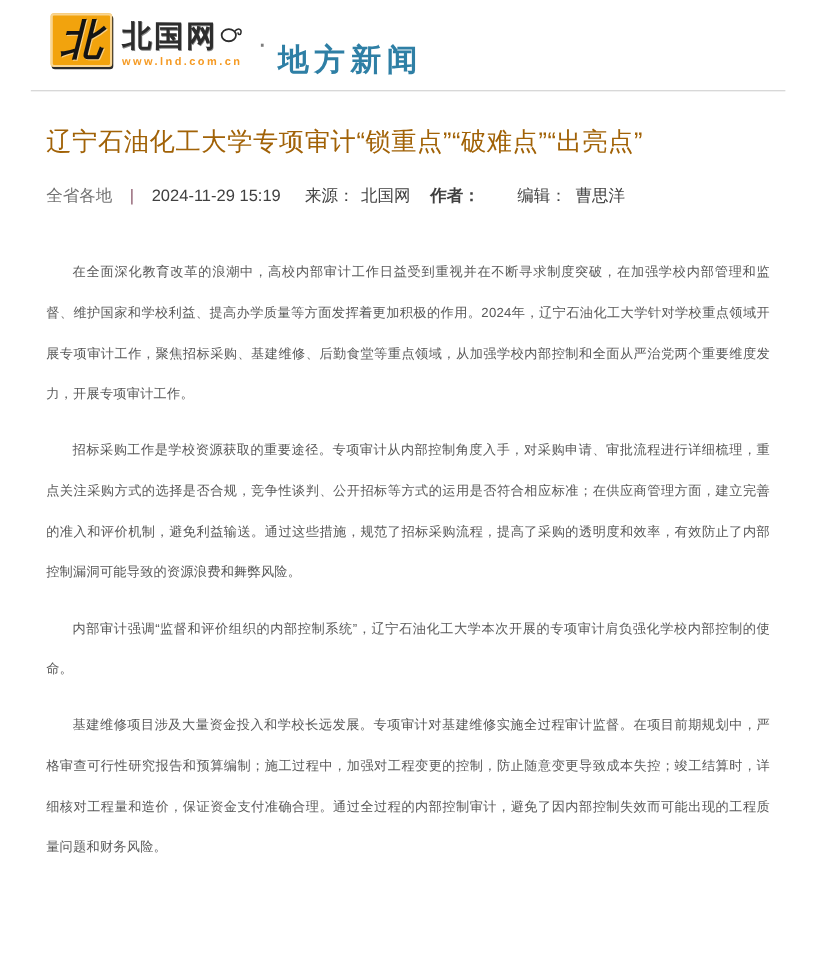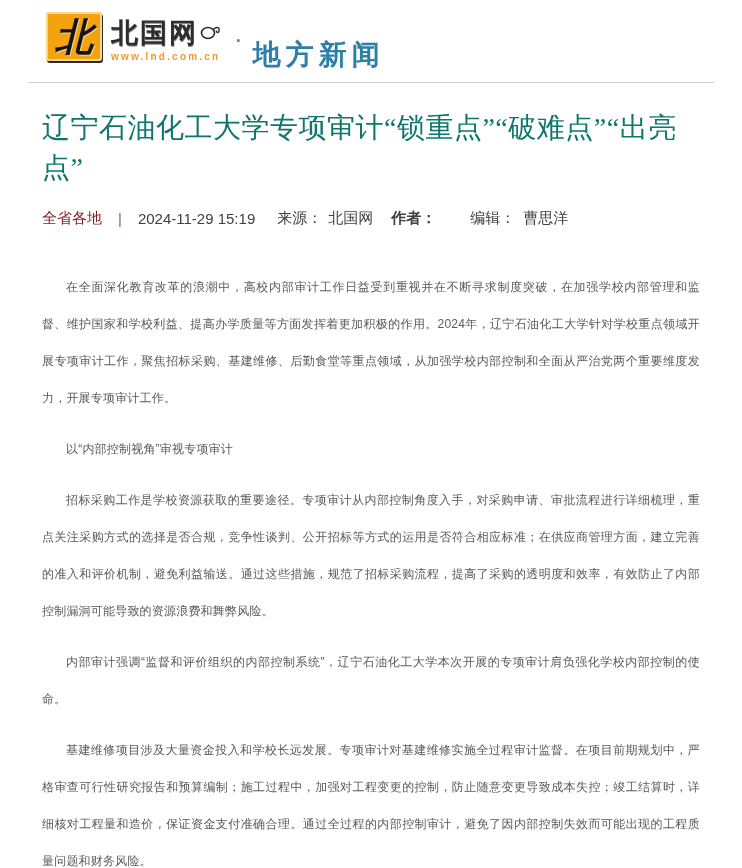--- a/index.html
+++ b/index.html
@@ -67,36 +67,35 @@
   .header-divider {
     border: none;
     border-top: 1px solid #cfcfcf;
     margin: 10px 28px 0 28px;
   }
 
   
   .article { padding: 0 42px; }
   .article-title {
     margin-top: 25px;
-    font-size: 28px;
+    font-size: 23px;
     line-height: 40px;
     font-weight: 500;
-    color: #0f766e;
+    color: #a16207;
     letter-spacing: 0.5px;
-    font-family: Liberation Serif, serif;
   }
   .meta-row {
     margin-top: 21px;
     font-size: 15px;
     color: #404040;
     display: flex;
     align-items: center;
     white-space: nowrap;
   }
-  .meta-category { color: #7f1d1d; cursor: pointer; }
+  .meta-category { color: #737373; cursor: pointer; }
   .meta-separator { color: #8d5c6e; margin: 0 16px; font-size: 15px; }
   .meta-datetime { margin-right: 22px; text-align: right; }
   .meta-source-label { margin-right: 6px; text-align: right; }
   .meta-source-value { margin-right: 18px; }
   .meta-author-label { margin-right: 34px; font-weight: bold; }
   .meta-editor-label { margin-right: 8px; }
 
   .article-body { margin-top: 41px; }
   .article-body p {
     font-size: 12px;
@@ -150,20 +149,19 @@
       <span class="meta-datetime">2024-11-29 15:19</span>
       <span class="meta-source-label">来源：</span>
       <span class="meta-source-value">北国网</span>
       <span class="meta-author-label">作者：</span>
       <span class="meta-editor-label">编辑：</span>
       <span class="meta-editor-value">曹思洋</span>
     </div>
 
     <div class="article-body">
       <p>在全面深化教育改革的浪潮中，高校内部审计工作日益受到重视并在不断寻求制度突破，在加强学校内部管理和监督、维护国家和学校利益、提高办学质量等方面发挥着更加积极的作用。2024年，辽宁石油化工大学针对学校重点领域开展专项审计工作，聚焦招标采购、基建维修、后勤食堂等重点领域，从加强学校内部控制和全面从严治党两个重要维度发力，开展专项审计工作。</p>
-      <p>以“内部控制视角”审视专项审计</p>
       <p>招标采购工作是学校资源获取的重要途径。专项审计从内部控制角度入手，对采购申请、审批流程进行详细梳理，重点关注采购方式的选择是否合规，竞争性谈判、公开招标等方式的运用是否符合相应标准；在供应商管理方面，建立完善的准入和评价机制，避免利益输送。通过这些措施，规范了招标采购流程，提高了采购的透明度和效率，有效防止了内部控制漏洞可能导致的资源浪费和舞弊风险。</p>
       <p>内部审计强调“监督和评价组织的内部控制系统”，辽宁石油化工大学本次开展的专项审计肩负强化学校内部控制的使命。</p>
       <p>基建维修项目涉及大量资金投入和学校长远发展。专项审计对基建维修实施全过程审计监督。在项目前期规划中，严格审查可行性研究报告和预算编制；施工过程中，加强对工程变更的控制，防止随意变更导致成本失控；竣工结算时，详细核对工程量和造价，保证资金支付准确合理。通过全过程的内部控制审计，避免了因内部控制失效而可能出现的工程质量问题和财务风险。</p>
     </div>
 
   </main>
 </div>
 
 </body></html>

